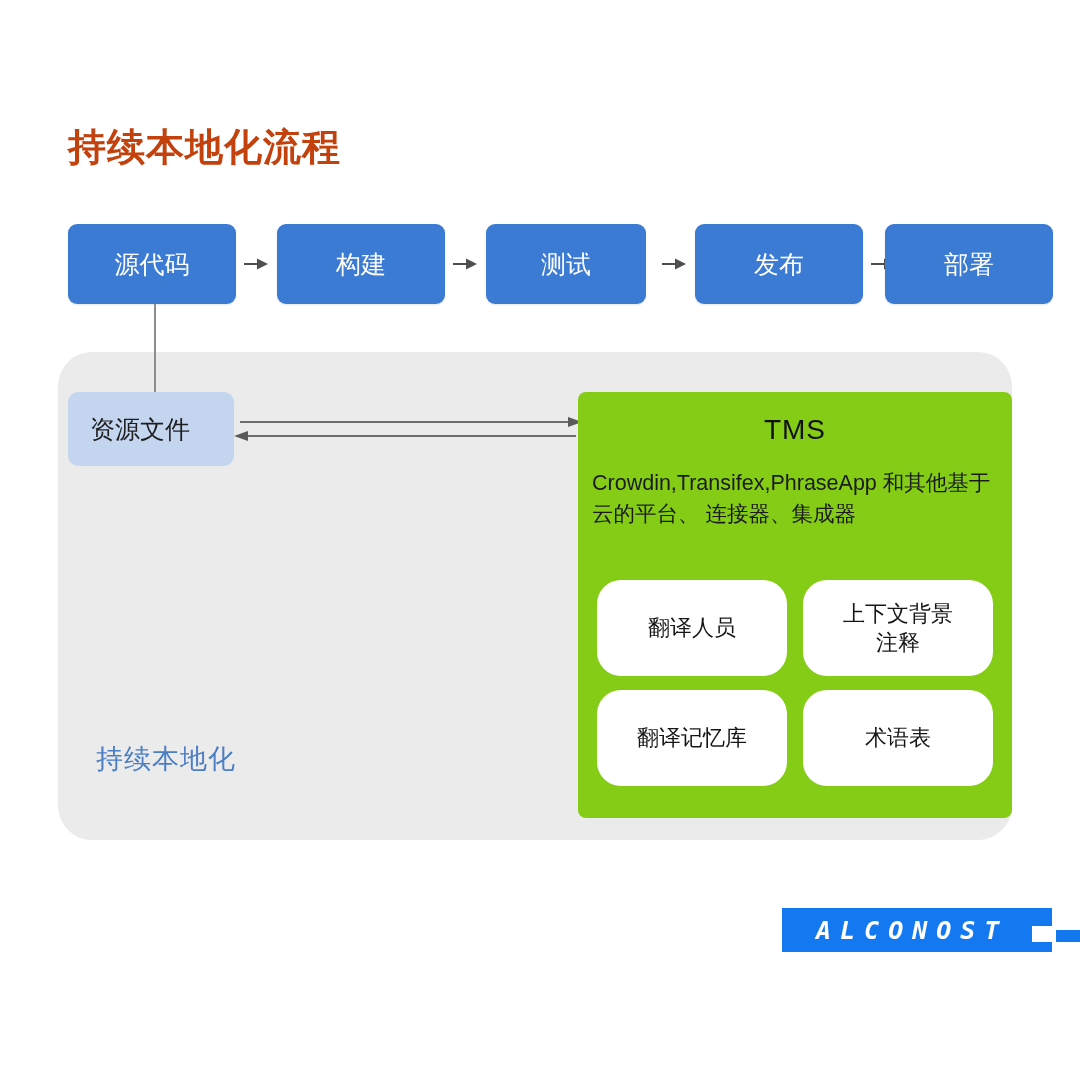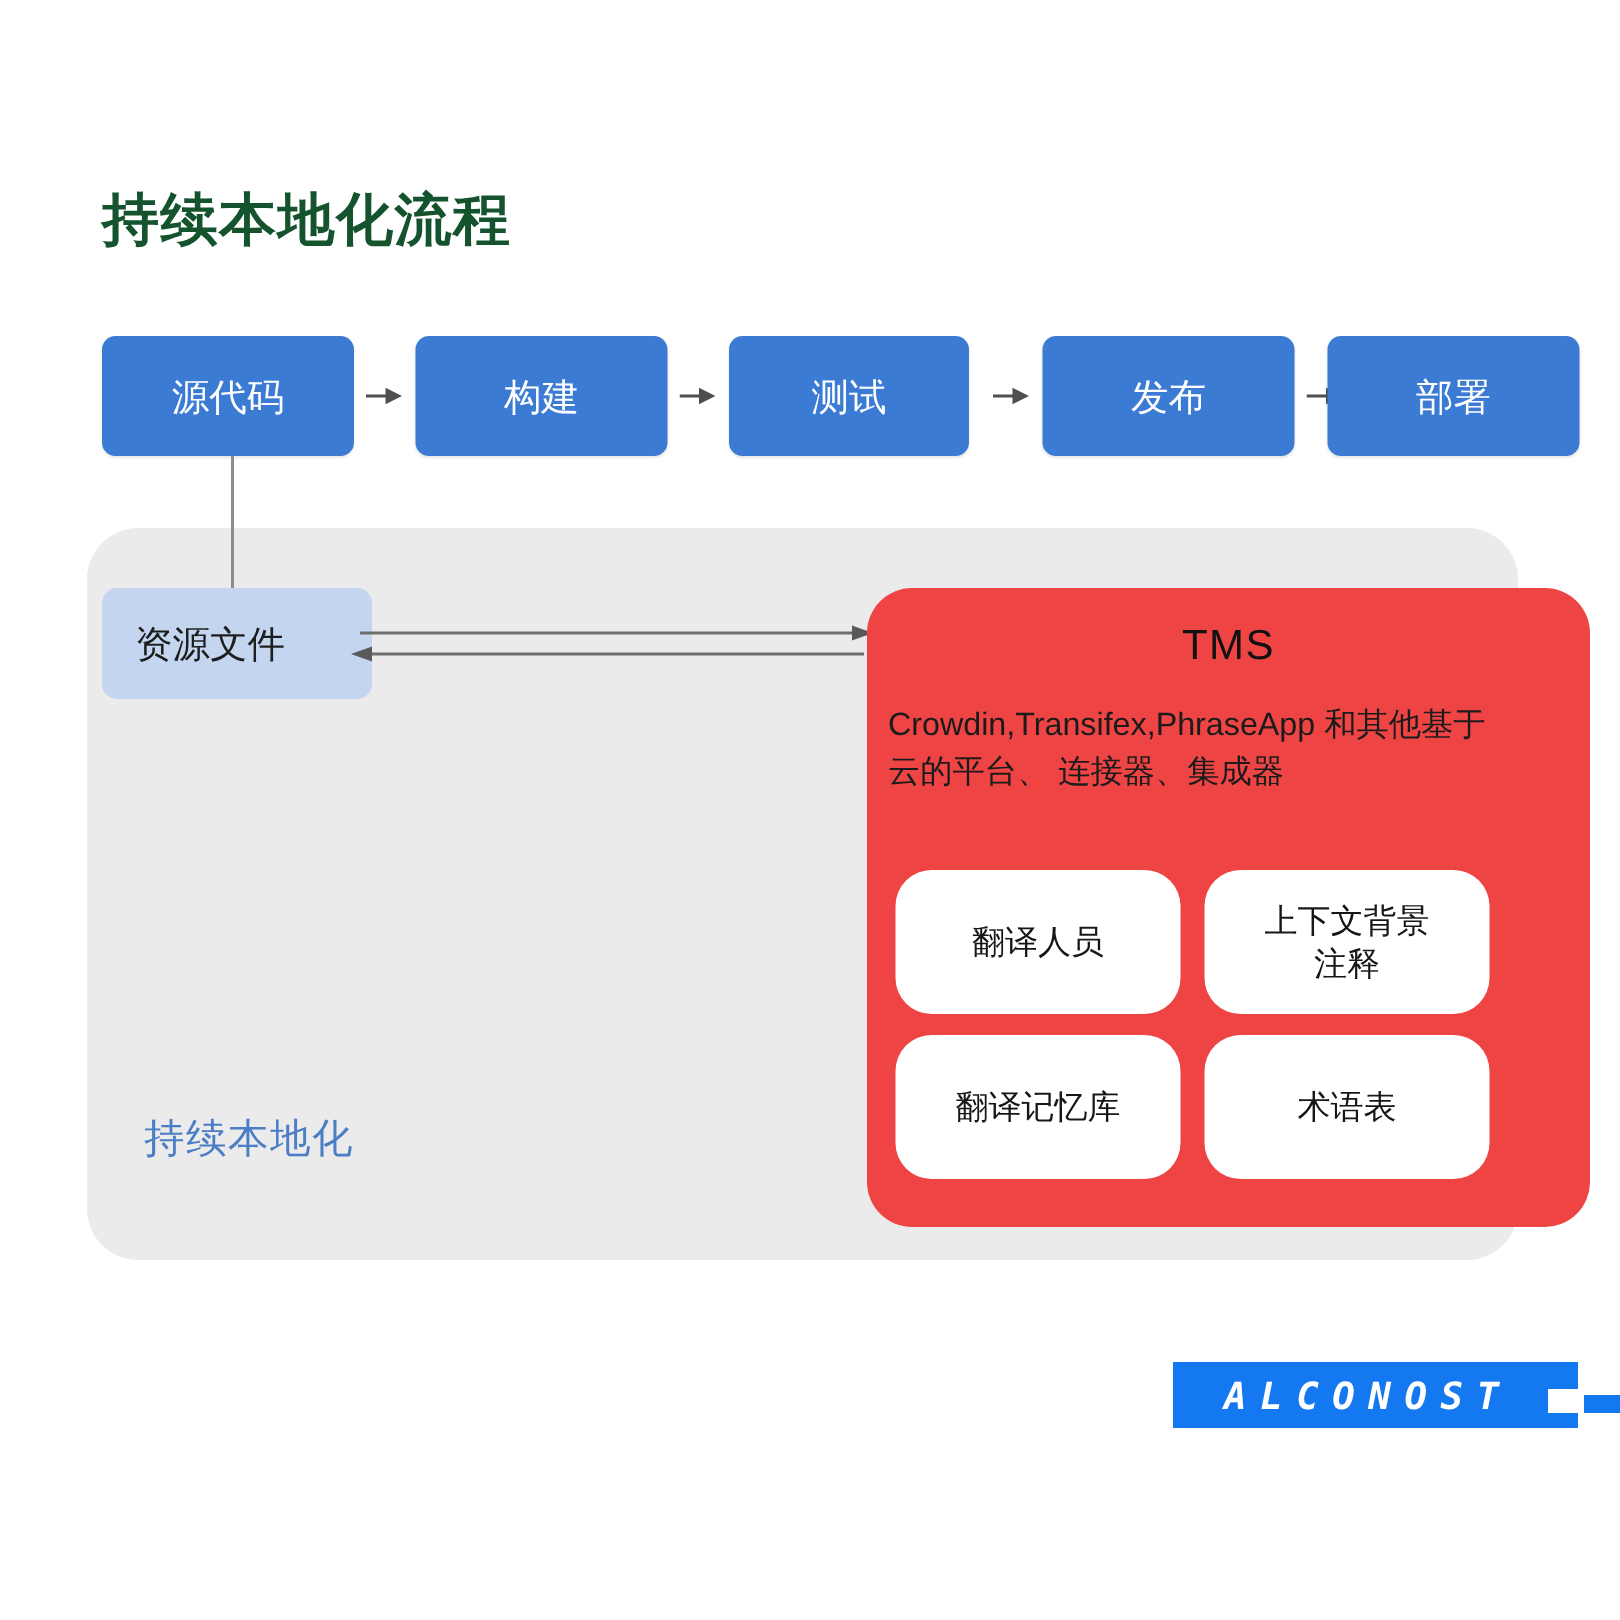--- a/index.html
+++ b/index.html
@@ -16,21 +16,21 @@
     -webkit-font-smoothing: antialiased;
   }
 
   
   .page-title {
     position: absolute;
     left: 68px;
     top: 127px;
     font-size: 38px;
     font-weight: bold;
-    color: #14532d;
+    color: #c2410c;
     letter-spacing: 1px;
     line-height: 1.1;
     white-space: nowrap;
   }
 
   
   .pipeline {
     position: absolute;
     left: 68px;
     top: 224px;
@@ -77,21 +77,21 @@
     color: #4b7ec4;
     letter-spacing: 1px;
     white-space: nowrap;
   }
 
   
   .res-box {
     position: absolute;
     left: 68px;
     top: 392px;
-    width: 180px;
+    width: 166px;
     height: 74px;
     background: #c4d5f0;
     border-radius: 10px;
     display: flex;
     align-items: center;
     justify-content: flex-start;
     padding-left: 22px;
     box-sizing: border-box;
     color: #1d1d1d;
     font-size: 25px;
@@ -115,24 +115,24 @@
     top: 412px;
     width: 352px;
     height: 34px;
   }
 
   
   .tms-panel {
     position: absolute;
     left: 578px;
     top: 392px;
-    width: 482px;
+    width: 434px;
     height: 426px;
-    background: #ef4444;
-    border-radius: 30px;
+    background: #84cc16;
+    border-radius: 8px;
   }
   .tms-title {
     position: absolute;
     left: 0;
     top: 22px;
     width: 100%;
     text-align: center;
     font-size: 28px;
     color: #111111;
     letter-spacing: 1px;

